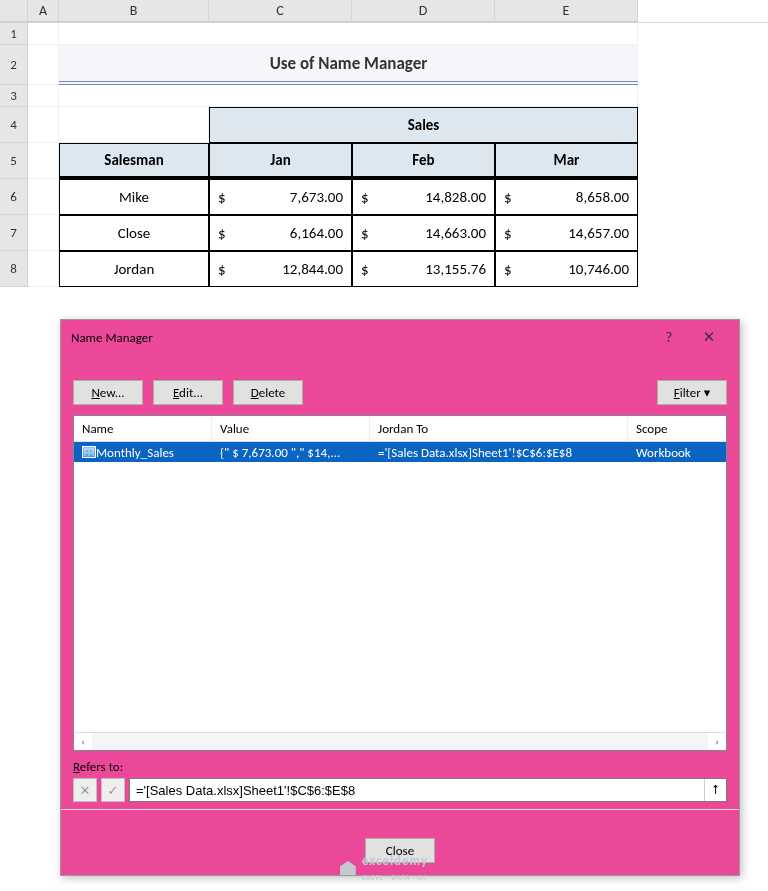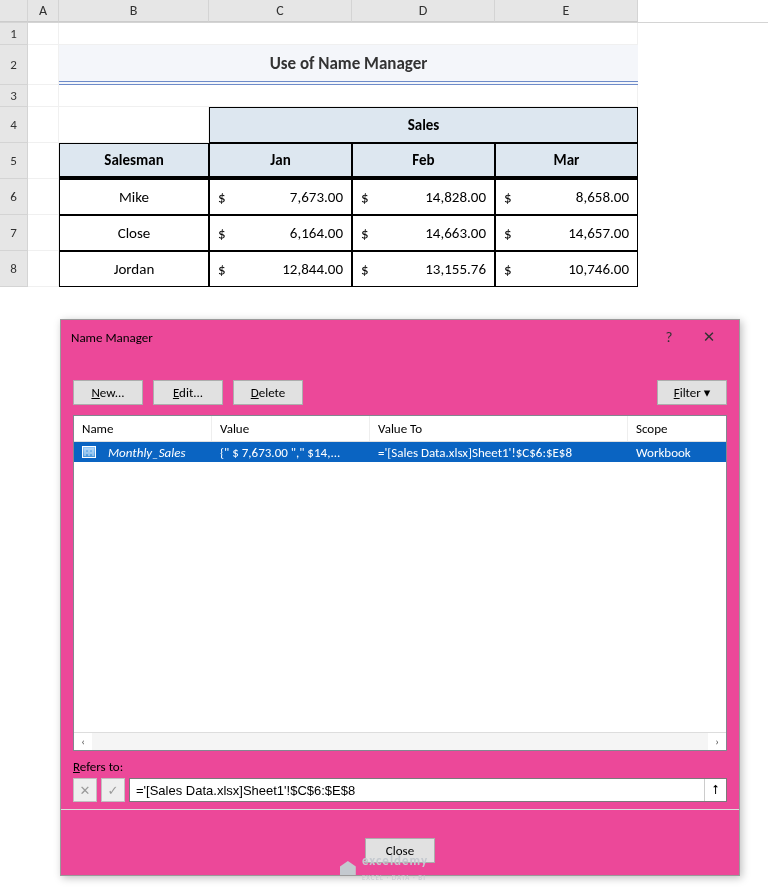--- a/index.html
+++ b/index.html
@@ -33,21 +33,21 @@
 .dlg-buttons { display: flex; gap: 10px; margin-bottom: 10px; }
 .btn { background: #e1e1e1; border: 1px solid #adadad; padding: 4px 14px; font-size: 13px; cursor: default; min-width: 70px; text-align: center; margin-top: 16px; }
 .btn u { text-decoration: underline; }
 .btn-filter { margin-left: auto; }
 .list-box { background: #fff; border: 1px solid #828790; height: 336px; display: flex; flex-direction: column; }
 .list-head { display: flex; background: #fff; border-bottom: 1px solid #e0e0e0; font-size: 13px; color: #000; }
 .list-head > div { padding: 5px 8px; }
 .lh-name { width: 138px; border-right: 1px solid #eee; } .lh-value { width: 158px; border-right: 1px solid #eee; } .lh-refers { width: 258px; border-right: 1px solid #eee; } .lh-scope { flex: 1; }
 .list-row { display: flex; background: #0a64c2; color: #fff; font-size: 13px; align-items: center; height: 20px; }
 .list-row > div { padding: 0 8px; white-space: nowrap; overflow: hidden; }
-.lr-name { width: 138px; display: flex; align-items: center; gap: 12px; font-style: italic; } .lr-value { width: 158px; } .lr-refers { width: 258px; } .lr-scope { flex: 1; }
+.lr-name { width: 138px; display: flex; align-items: center; gap: 0; } .lr-value { width: 158px; } .lr-refers { width: 258px; } .lr-scope { flex: 1; }
 .name-icon { width: 14px; height: 12px; background: linear-gradient(to bottom,#8fc6f7,#4a98dd); border: 1px solid #fff; display: inline-block; position: relative; }
 .name-icon::before { content:""; position:absolute; inset:1px; background: repeating-linear-gradient(to right,#fff 0 2px,transparent 2px 4px), repeating-linear-gradient(to bottom,#fff 0 2px,transparent 2px 4px); opacity:.35; }
 .list-body { flex: 1; }
 .hscroll { height: 18px; border-top: 1px solid #ddd; display: flex; align-items: center; }
 .hscroll .arrow { width: 18px; text-align: center; font-size: 11px; color: #555; }
 .hscroll .track { flex: 1; background: #f5f5f5; height: 100%; }
 .refers-lbl { font-size: 13px; margin: 8px 0 4px; }
 .refers-row { display: flex; gap: 4px; align-items: center; }
 .tiny-btn { width: 24px; height: 24px; border: 1px solid #c0c0c0; background: #eee; display: flex; align-items: center; justify-content: center; font-size: 13px; color: #999; }
 .refers-input-wrap { flex: 1; display: flex; background: #fff; border: 1px solid #7a7a7a; height: 24px; align-items: center; }
@@ -171,21 +171,21 @@
     <div class="dlg-buttons">
       <div class="btn"><u>N</u><span>ew...</span></div>
       <div class="btn"><u>E</u><span>dit...</span></div>
       <div class="btn"><u>D</u><span>elete</span></div>
       <div class="btn btn-filter"><u>F</u><span>ilter</span> <span>▾</span></div>
     </div>
     <div class="list-box">
       <div class="list-head">
         <div class="lh-name">Name</div>
         <div class="lh-value">Value</div>
-        <div class="lh-refers">Value To</div>
+        <div class="lh-refers">Jordan To</div>
         <div class="lh-scope">Scope</div>
       </div>
       <div class="list-row">
         <div class="lr-name">
             <span class="name-icon"></span>
             <span>Monthly_Sales</span>
           </div>
         <div class="lr-value">{" $ 7,673.00 "," $14,...</div>
         <div class="lr-refers">='[Sales Data.xlsx]Sheet1'!$C$6:$E$8</div>
         <div class="lr-scope">Workbook</div>

